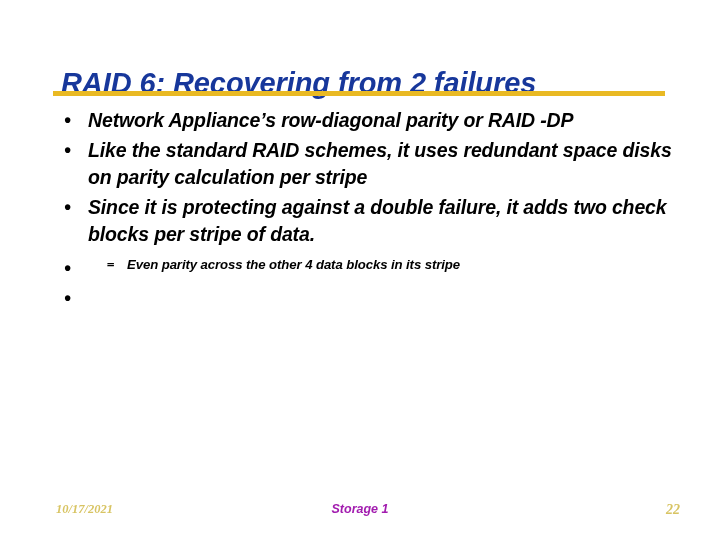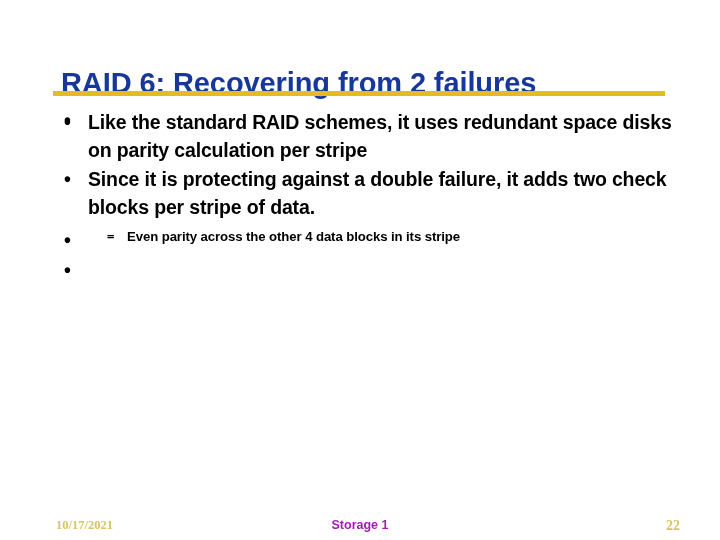--- a/index.html
+++ b/index.html
@@ -15,20 +15,21 @@
     position: relative;
   }
 
   #slide {
     position: absolute;
     left: 0;
     top: 0;
     width: 700px;
     height: 540px;
     background: #ffffff;
+    font-style: italic;
   }
 
   
   #slide-title {
     position: absolute;
     left: 61px;
     top: 46px;
     width: 620px;
     font-size: 29px;
     font-weight: bold;
@@ -95,21 +96,20 @@
 
   .spacer-sm { height: 5px; }
 
   
   #footer {
     position: absolute;
     left: 0;
     top: 500px;
     width: 720px;
     height: 22px;
-    margin-top: 16px;
   }
   #footer-date {
     position: absolute;
     left: 56px;
     top: 2px;
     font-family: "Liberation Serif", serif;
     font-size: 12.5px;
     font-weight: bold;
     color: #d8c463;
     white-space: nowrap;
@@ -143,20 +143,21 @@
 <div id="slide">
 
   <h1 id="slide-title">RAID 6: Recovering from 2 failures</h1>
 
   <div id="title-rule"></div>
 
   <div id="body-block">
 
     <div class="bullet-l1">
       <span class="marker">•</span>
+      <span class="txt">Network Appliance’s row-diagonal parity or RAID -DP</span>
     </div>
 
     <div class="bullet-l1">
       <span class="marker">•</span>
       <span class="txt">Like the standard RAID schemes, it uses redundant space disks on parity calculation per stripe</span>
     </div>
 
     <div class="bullet-l1">
       <span class="marker">•</span>
       <span class="txt">Since it is protecting against a double failure, it adds two check blocks per stripe of data.</span>

